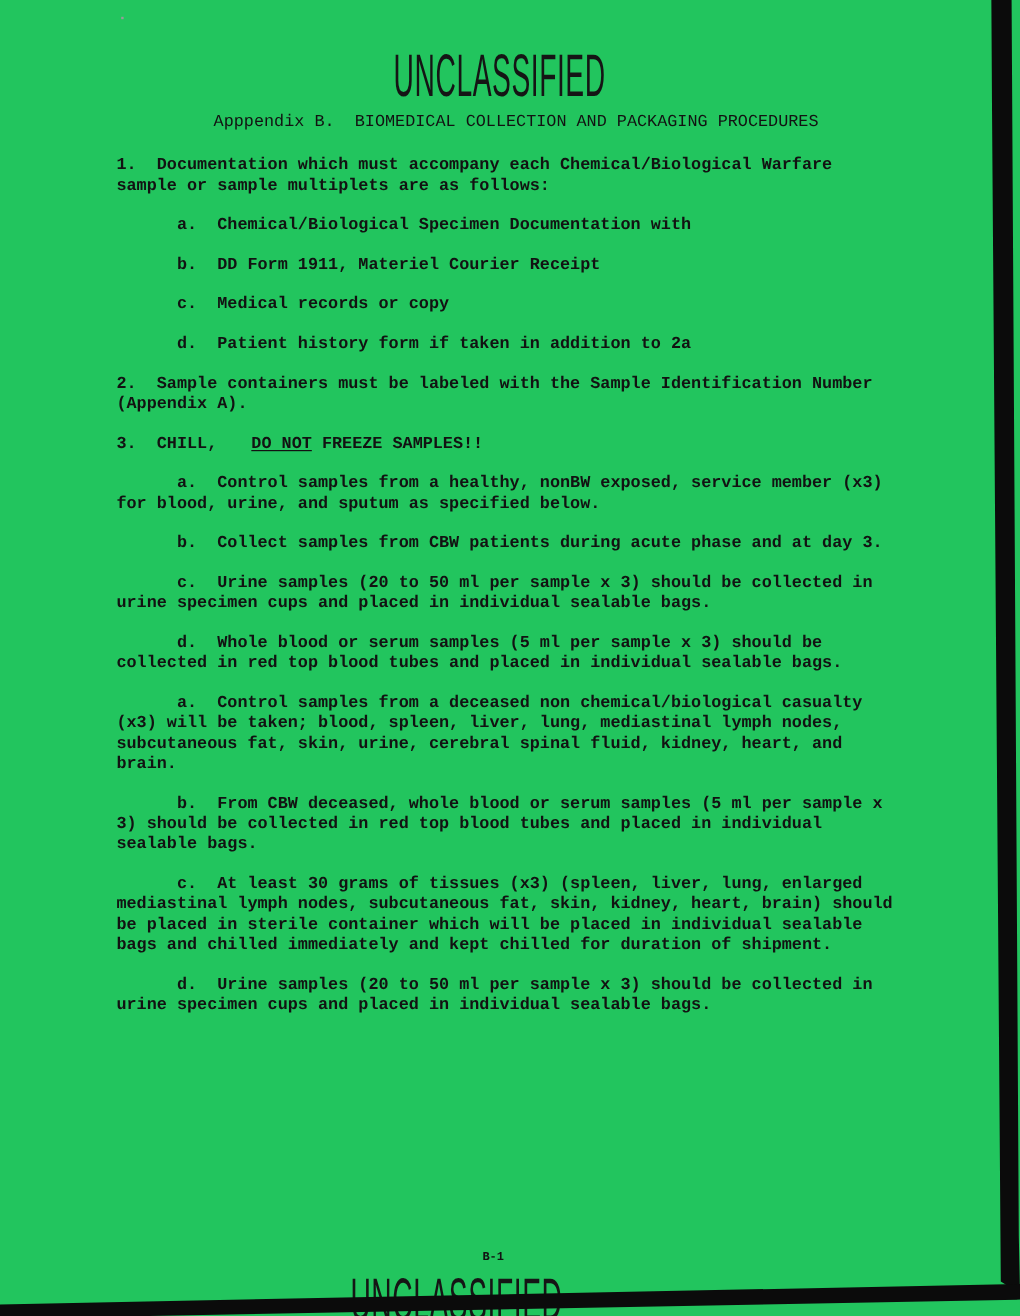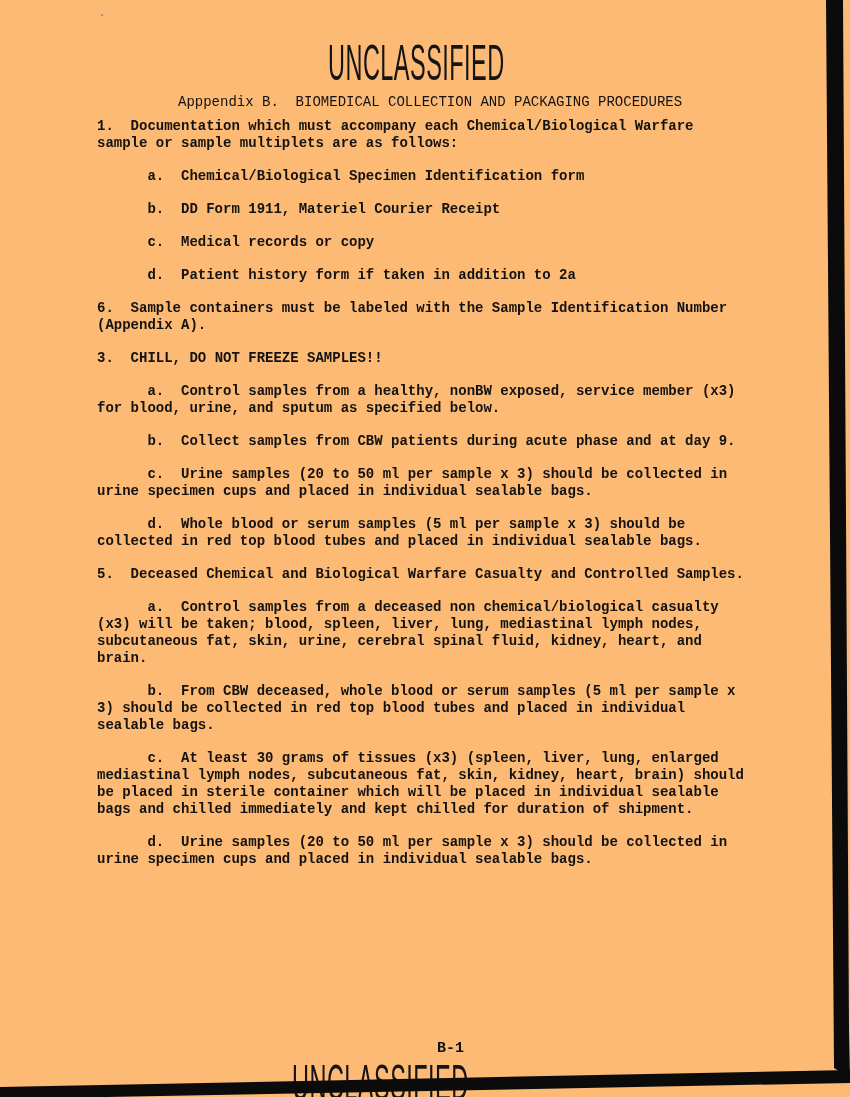--- a/index.html
+++ b/index.html
@@ -1,19 +1,19 @@
 <!DOCTYPE html>
 <html><head>
 <meta charset="utf-8">
 <style>
   html,body{margin:0;padding:0;background:#777;}
   .page{
     position:relative;
     width:850px;height:1097px;
-    background:#fdba74;
+    background:#22c55e;
     overflow:hidden;
     font-family:"Liberation Mono","DejaVu Sans Mono",monospace;
     color:#121212;
   }
   .stamp{
     position:absolute;
     font-family:"Liberation Sans","DejaVu Sans",sans-serif;
     font-weight:400;
     font-size:50px;
     line-height:1;
@@ -23,65 +23,64 @@
     transform:scaleX(0.47);
     transform-origin:left top;
   }
   .stamp-top{left:328px;top:38px;}
   .stamp-bottom{left:292px;top:1058px;}
   .doc-title{
     position:absolute;left:178px;top:94px;
     font-size:14px;font-weight:400;white-space:pre;line-height:17px;
   }
   .content{
-    position:absolute;left:97px;top:118px;width:690px;
+    position:absolute;left:97px;top:130px;width:690px;
   }
   .para{
     font-size:14px;font-weight:700;line-height:17px;
     white-space:pre;margin:0 0 16px 0;
   }
-  .u{ text-underline-offset:2px; }
+  .u{ text-decoration:underline; text-underline-offset:2px;margin-left:20px; }
   .page-number{
     position:absolute;left:402px;top:1041px;
-    font-size:15px;font-weight:700;line-height:15px;white-space:pre;margin-left:35px;
+    font-size:10px;font-weight:700;line-height:15px;white-space:pre;
   }
   .artifact{position:absolute;inset:0;pointer-events:none;}
   .band-bottom{background:#0b0b0b;clip-path:polygon(0px 1087px,850px 1070px,850px 1083px,0px 1099px);z-index:5;}
   .strip-right{background:#0b0b0b;clip-path:polygon(826px 0px,843px 0px,849px 1030px,850px 1078px,834px 1068px);z-index:5;}
   .speckle{position:absolute;left:101px;top:14px;width:2px;height:2px;background:#9a9a9a;z-index:1;}
 </style>
 </head>
 <body>
 
 <div class="page">
 
   <div class="speckle"></div>
 
   <div class="stamp stamp-top">UNCLASSIFIED</div>
 
   <div class="doc-title">Apppendix B.  BIOMEDICAL COLLECTION AND PACKAGING PROCEDURES</div>
 
   <div class="content">
     <div class="para">1.  Documentation which must accompany each Chemical/Biological Warfare
 sample or sample multiplets are as follows:</div>
-    <div class="para">      a.  Chemical/Biological Specimen Identification form</div>
+    <div class="para">      a.  Chemical/Biological Specimen Documentation with</div>
     <div class="para">      b.  DD Form 1911, Materiel Courier Receipt</div>
     <div class="para">      c.  Medical records or copy</div>
     <div class="para">      d.  Patient history form if taken in addition to 2a</div>
-    <div class="para">6.  Sample containers must be labeled with the Sample Identification Number
+    <div class="para">2.  Sample containers must be labeled with the Sample Identification Number
 (Appendix A).</div>
     <div class="para"><span>3.  CHILL, </span><span class="u">DO NOT</span><span> FREEZE SAMPLES!!</span></div>
     <div class="para">      a.  Control samples from a healthy, nonBW exposed, service member (x3)
 for blood, urine, and sputum as specified below.</div>
-    <div class="para">      b.  Collect samples from CBW patients during acute phase and at day 9.</div>
+    <div class="para">      b.  Collect samples from CBW patients during acute phase and at day 3.</div>
     <div class="para">      c.  Urine samples (20 to 50 ml per sample x 3) should be collected in
 urine specimen cups and placed in individual sealable bags.</div>
     <div class="para">      d.  Whole blood or serum samples (5 ml per sample x 3) should be
 collected in red top blood tubes and placed in individual sealable bags.</div>
-    <div class="para">5.  Deceased Chemical and Biological Warfare Casualty and Controlled Samples.</div>
     <div class="para">      a.  Control samples from a deceased non chemical/biological casualty
 (x3) will be taken; blood, spleen, liver, lung, mediastinal lymph nodes,
 subcutaneous fat, skin, urine, cerebral spinal fluid, kidney, heart, and
 brain.</div>
     <div class="para">      b.  From CBW deceased, whole blood or serum samples (5 ml per sample x
 3) should be collected in red top blood tubes and placed in individual
 sealable bags.</div>
     <div class="para">      c.  At least 30 grams of tissues (x3) (spleen, liver, lung, enlarged
 mediastinal lymph nodes, subcutaneous fat, skin, kidney, heart, brain) should
 be placed in sterile container which will be placed in individual sealable

